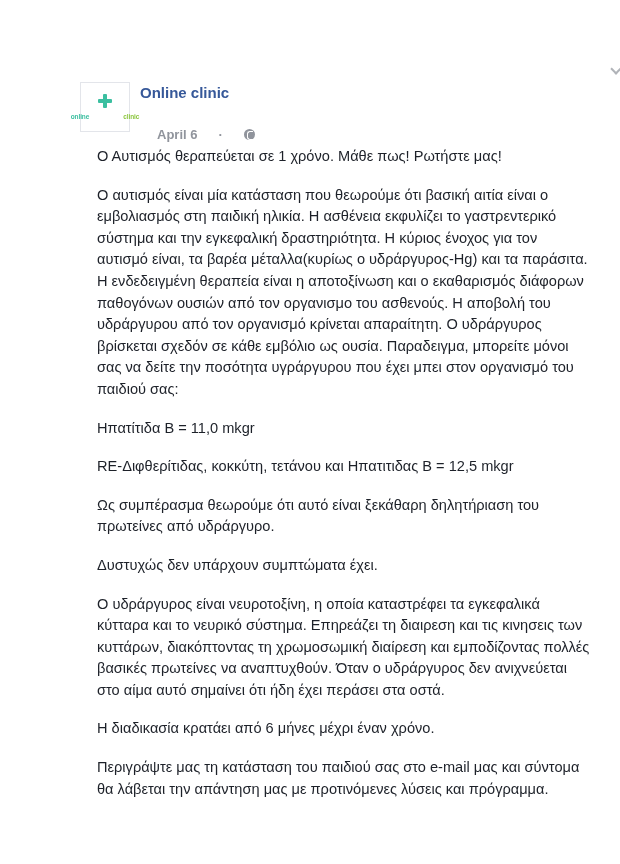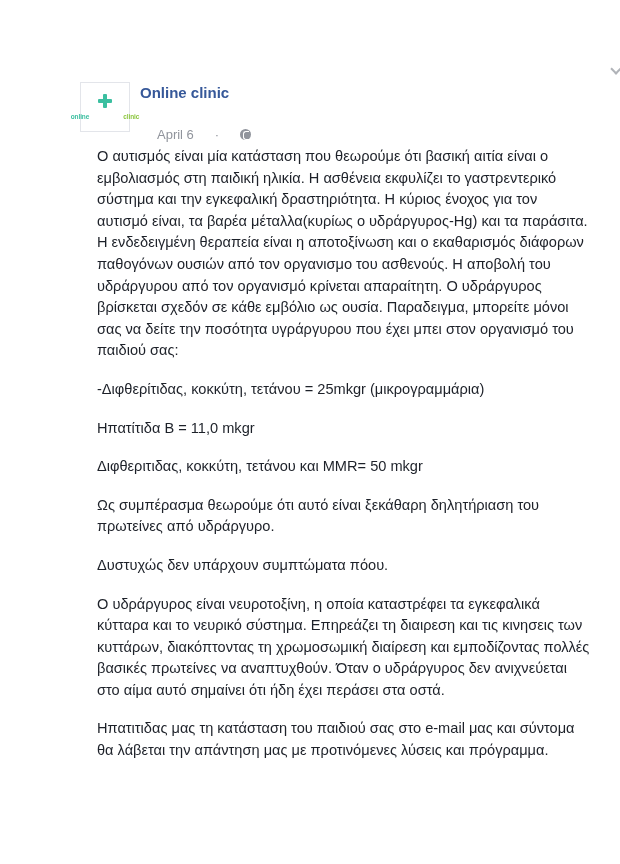--- a/index.html
+++ b/index.html
@@ -19,21 +19,21 @@
   .avatar .cross::before { left: 5px; top: 0; width: 4px; height: 14px; }
   .avatar .cross::after { left: 0; top: 5px; width: 14px; height: 4px; }
   .avatar .logo-text { font-size: 6.5px; font-weight: bold; letter-spacing: -0.1px; white-space: nowrap; }
   .avatar .logo-online { color: #3bbfa0; }
   .avatar .logo-clinic { color: #8cc63f; }
 
   .page-name {
     position: absolute; left: 62px; top: 4px;
     font-size: 15px; font-weight: bold; color: #365899; text-decoration: none;
   }
-  .meta { position: absolute; left: 62px; top: 30px; font-size: 13px; color: #90949c; display: flex; align-items: center; }
+  .meta { position: absolute; left: 62px; top: 30px; font-size: 13px; color: #90949c; display: flex; align-items: center; font-weight: bold; }
   .meta .dot { margin: 0 4px; }
   .globe-icon {
     display: inline-block; width: 11px; height: 11px; border-radius: 50%;
     background: #90949c; position: relative;
   }
   .globe-icon::after {
     content: ""; position: absolute; left: 3px; top: 2px; width: 5px; height: 7px;
     border: 1px solid #fff; border-right: none; border-radius: 3px 0 0 3px;
   }
 
@@ -65,30 +65,33 @@
     <span>April 6</span>
     <span class="dot">·</span>
     <span class="globe-icon"></span>
   </div>
 </div>
 
 <div class="options-chevron"></div>
 
 <div class="post-body">
   <p>
+    <span class="line">Ο Αυτισμός θεραπεύεται σε 1 χρόνο. Μάθε πως! Ρωτήστε μας!</span>
+  </p>
+  <p>
     <span class="line">Ο αυτισμός είναι μία κατάσταση που θεωρούμε ότι βασική αιτία είναι ο εμβολιασμός στη παιδική ηλικία. Η ασθένεια εκφυλίζει το γαστρεντερικό σύστημα και την εγκεφαλική δραστηριότητα. Η κύριος ένοχος για τον αυτισμό είναι, τα βαρέα μέταλλα(κυρίως ο υδράργυρος-Hg) και τα παράσιτα. Η ενδεδειγμένη θεραπεία είναι η αποτοξίνωση και ο εκαθαρισμός διάφορων παθογόνων ουσιών από τον οργανισμο του ασθενούς. Η αποβολή του υδράργυρου από τον οργανισμό κρίνεται απαραίτητη. Ο υδράργυρος βρίσκεται σχεδόν σε κάθε εμβόλιο ως ουσία. Παραδειγμα, μπορείτε μόνοι σας να δείτε την ποσότητα υγράργυρου που έχει μπει στον οργανισμό του παιδιού σας:</span>
   </p>
   <p>
-    <span class="line">-Διφθερίτιδας, κοκκύτη, τετάνου = 25mkgr (μικρογραμμάρια)</span>
     <span class="line">Ηπατίτιδα B = 11,0 mkgr</span>
-    <span class="line">Διφθεριτιδας, κοκκύτη, τετάνου και MMR= 50 mkgr</span>
+    <span class="line">RE-Διφθερίτιδας, κοκκύτη, τετάνου και Ηπατιτιδας B = 12,5 mkgr</span>
   </p>
   <p>
     <span class="line">Ως συμπέρασμα θεωρούμε ότι αυτό είναι ξεκάθαρη δηλητήριαση του πρωτείνες από υδράργυρο.</span>
-    <span class="line">Δυστυχώς δεν υπάρχουν συμπτώματα πόου.</span>
+    <span class="line">Δυστυχώς δεν υπάρχουν συμπτώματα έχει.</span>
   </p>
   <p>
     <span class="line">Ο υδράργυρος είναι νευροτοξίνη, η οποία καταστρέφει τα εγκεφαλικά κύτταρα και το νευρικό σύστημα. Επηρεάζει τη διαιρεση και τις κινησεις των κυττάρων, διακόπτοντας τη χρωμοσωμική διαίρεση και εμποδίζοντας πολλές βασικές πρωτείνες να αναπτυχθούν. Όταν ο υδράργυρος δεν ανιχνεύεται στο αίμα αυτό σημαίνει ότι ήδη έχει περάσει στα οστά.</span>
   </p>
   <p>
-    <span class="line">Ηπατιτιδας μας τη κατάσταση του παιδιού σας στο e-mail μας και σύντομα θα λάβεται την απάντηση μας με προτινόμενες λύσεις και πρόγραμμα.</span>
+    <span class="line">Η διαδικασία κρατάει από 6 μήνες μέχρι έναν χρόνο.</span>
+    <span class="line">Περιγράψτε μας τη κατάσταση του παιδιού σας στο e-mail μας και σύντομα θα λάβεται την απάντηση μας με προτινόμενες λύσεις και πρόγραμμα.</span>
   </p>
 </div>
 
 </body></html>

